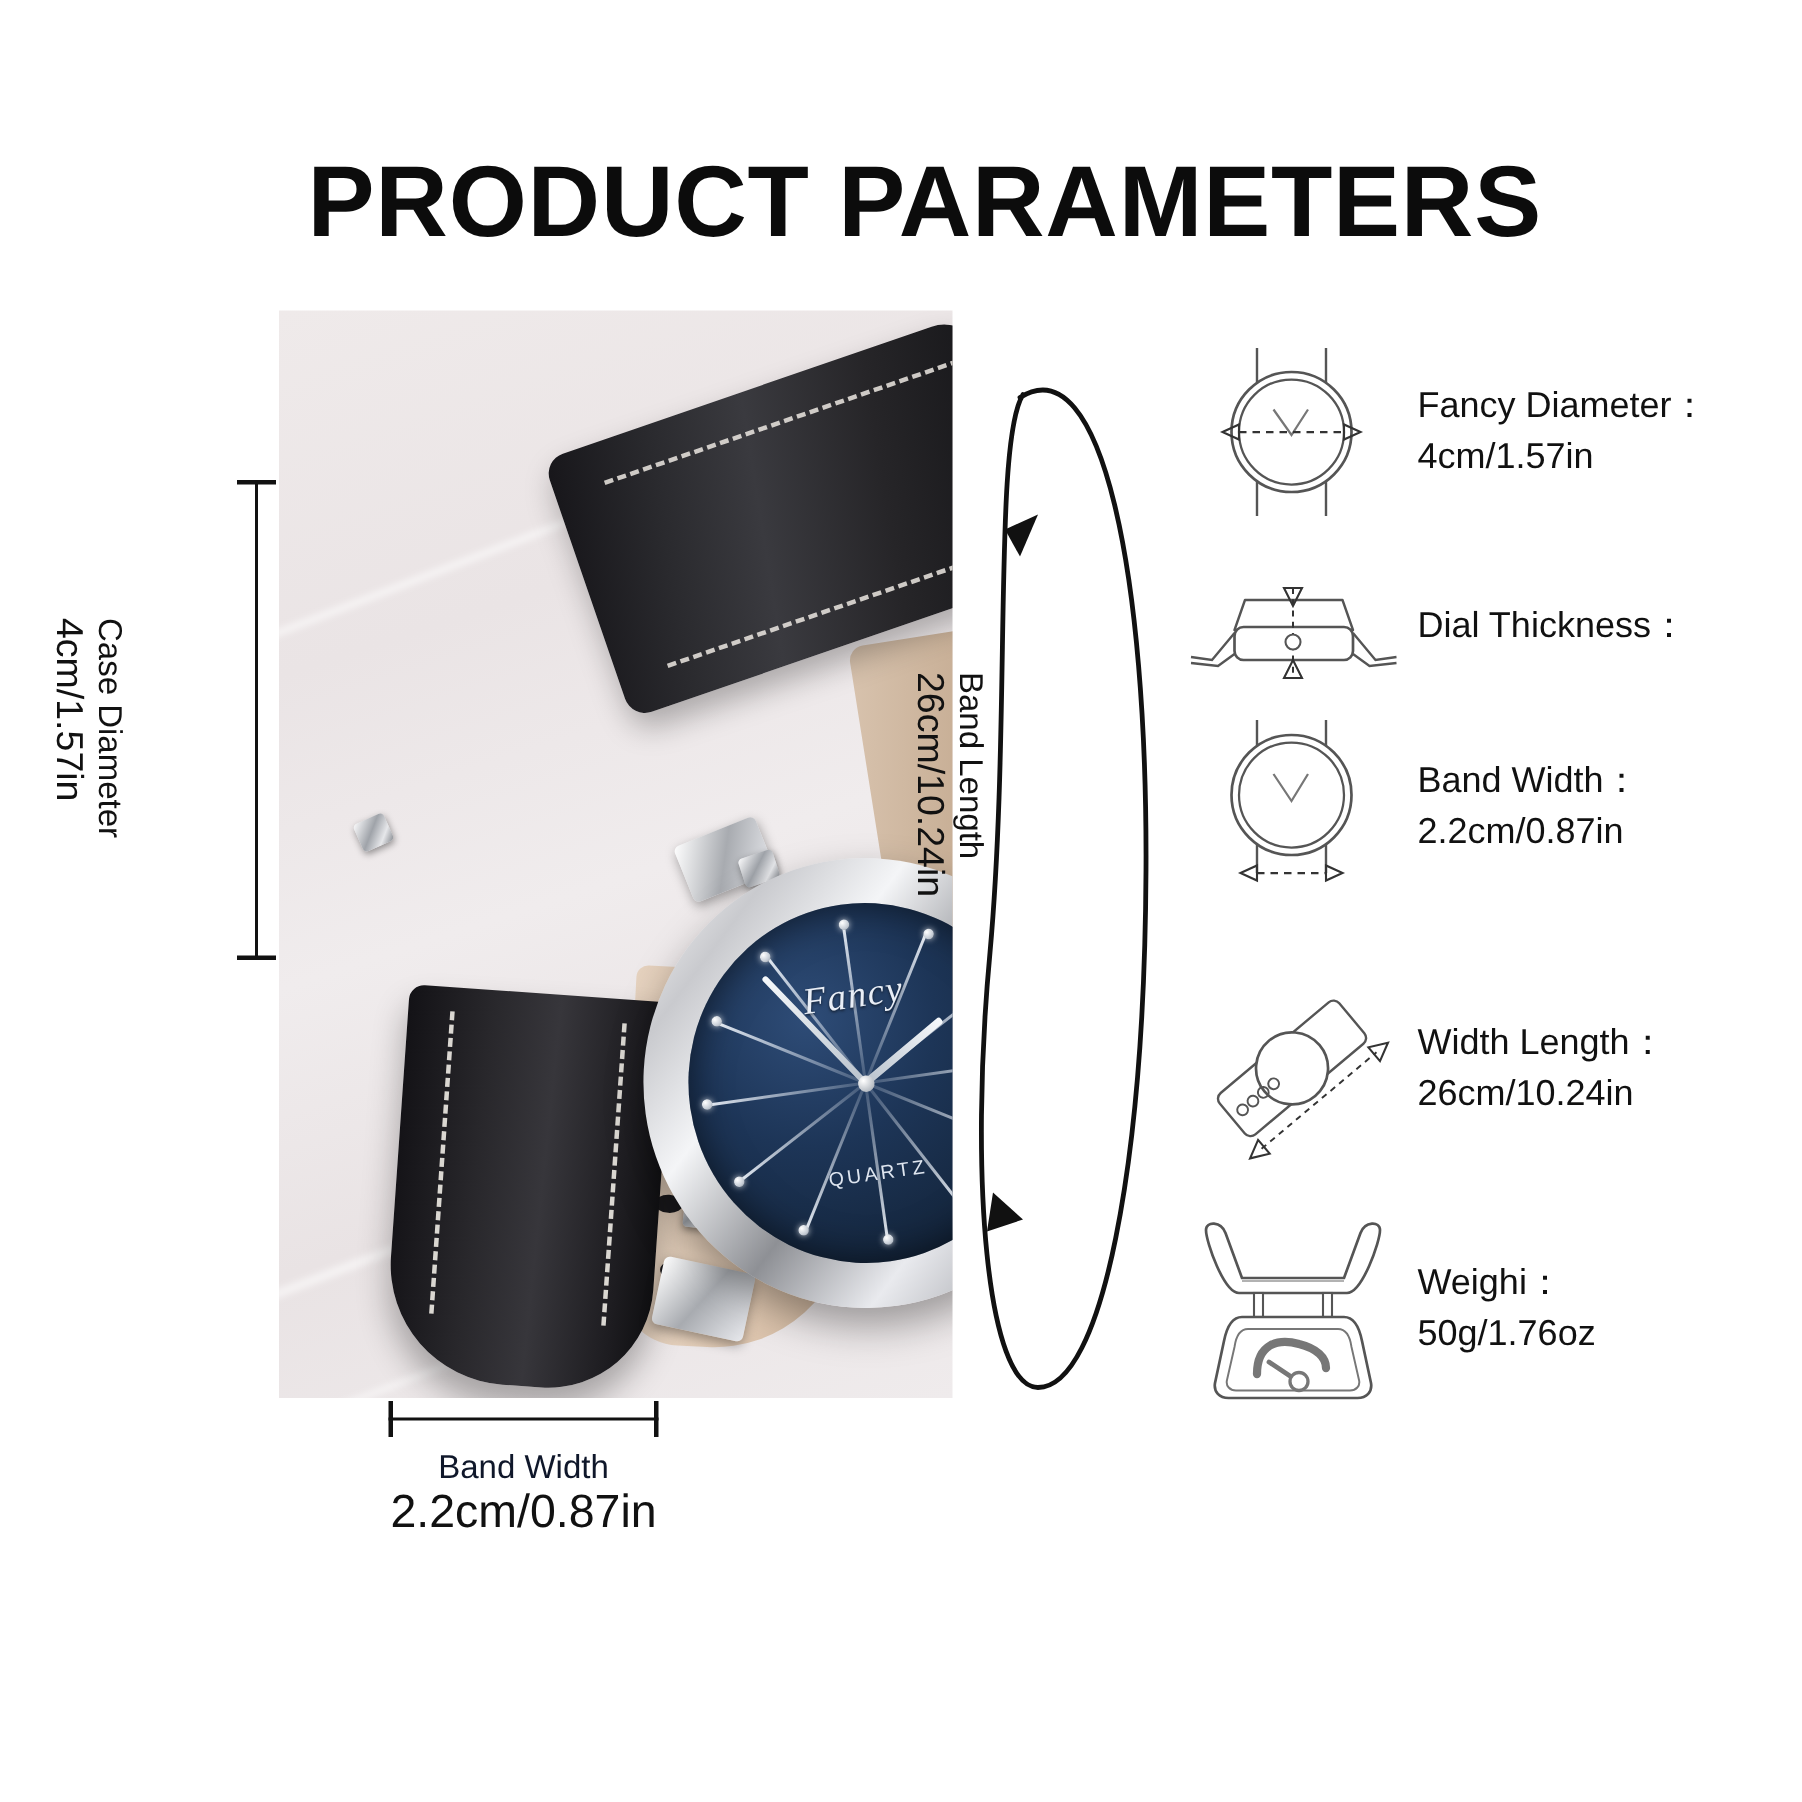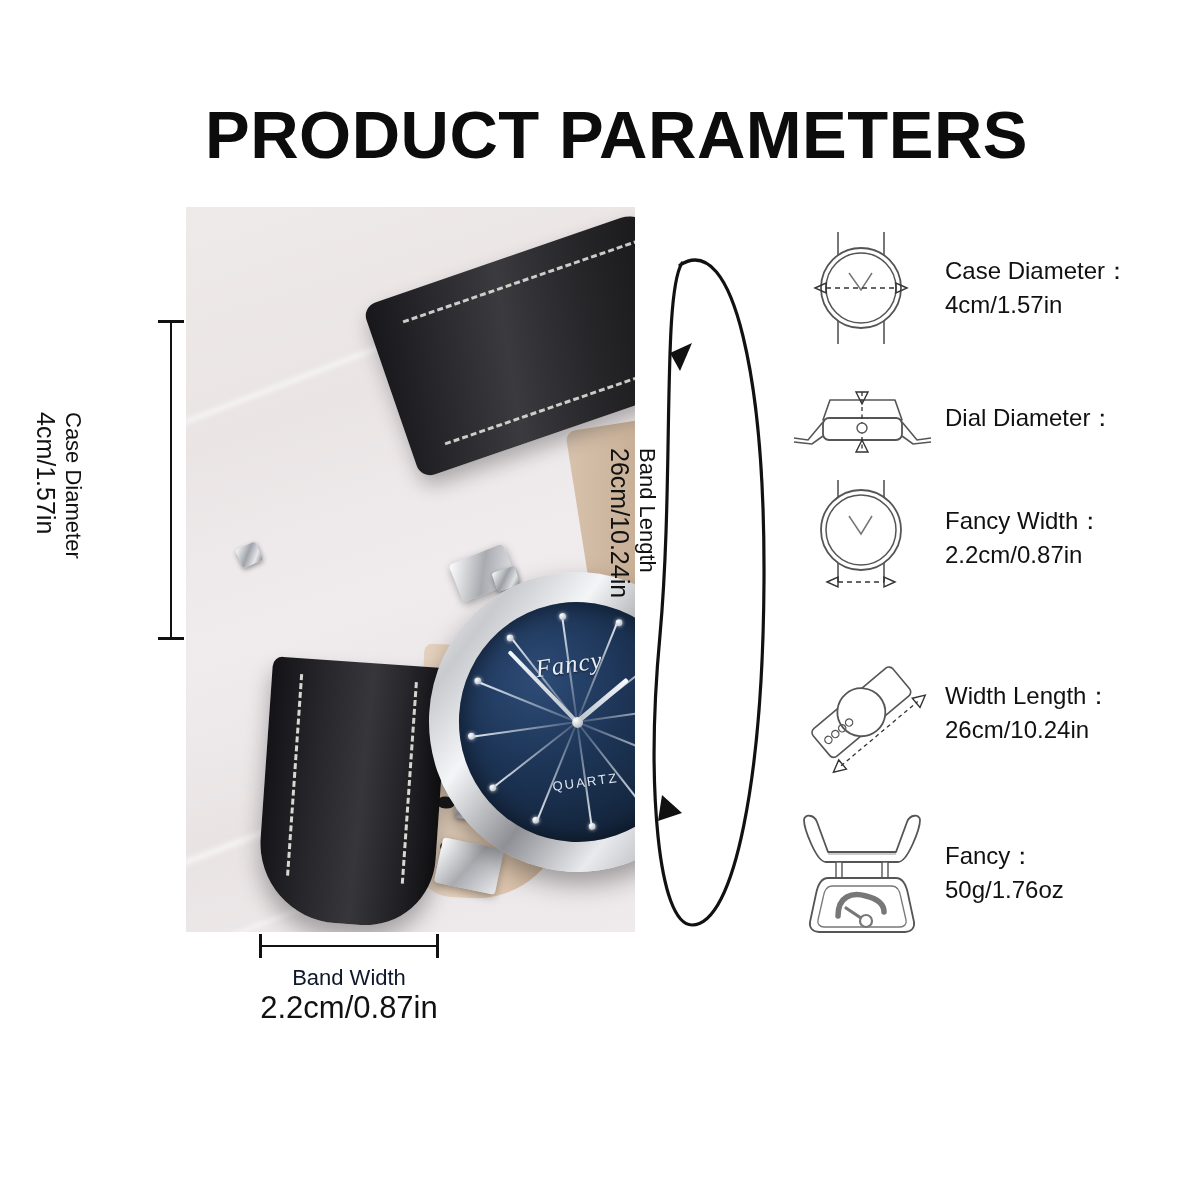--- a/index.html
+++ b/index.html
@@ -295,56 +295,56 @@
       <line x1="48" y1="4" x2="48" y2="116" stroke="#555" stroke-width="1.6"></line>
       <line x1="94" y1="4" x2="94" y2="116" stroke="#555" stroke-width="1.6"></line>
       <circle cx="71" cy="60" r="40" fill="#fff" stroke="#555" stroke-width="1.8"></circle>
       <circle cx="71" cy="60" r="35" fill="none" stroke="#555" stroke-width="1.5"></circle>
       <path d="M 59 45 L 71 62 L 82 45" fill="none" stroke="#777" stroke-width="1.5"></path>
       <line x1="36" y1="60" x2="106" y2="60" stroke="#333" stroke-width="1.5" stroke-dasharray="5,4"></line>
       <polygon points="25,60 36,55 36,65" fill="none" stroke="#333" stroke-width="1.4"></polygon>
       <polygon points="117,60 106,55 106,65" fill="none" stroke="#333" stroke-width="1.4"></polygon>
     </svg>
     <div class="spec-text">
-      <span class="sv">Case Diameter：</span>
+      <span class="sv">Fancy Diameter：</span>
       <span class="sv">4cm/1.57in</span>
     </div>
   </div>
 
   <div class="spec" style="top:358px;">
     <svg class="spec-icon" viewBox="0 0 145 120">
       <path d="M 33 62 L 112 62 L 105 42 L 40 42 Z" fill="#fff" stroke="#555" stroke-width="1.6" stroke-linejoin="round"></path>
       <rect x="33" y="60" width="79" height="22" rx="6" fill="#fff" stroke="#555" stroke-width="1.8"></rect>
       <path d="M 33 64 L 18 82 L 4 80" fill="none" stroke="#555" stroke-width="1.6"></path>
       <path d="M 33 78 L 22 86 L 4 84" fill="none" stroke="#555" stroke-width="1.6"></path>
       <path d="M 112 64 L 127 82 L 141 80" fill="none" stroke="#555" stroke-width="1.6"></path>
       <path d="M 112 78 L 123 86 L 141 84" fill="none" stroke="#555" stroke-width="1.6"></path>
       <line x1="72" y1="34" x2="72" y2="94" stroke="#333" stroke-width="1.3" stroke-dasharray="4,3.5"></line>
       <polygon points="66,34 78,34 72,46" fill="none" stroke="#333" stroke-width="1.4"></polygon>
       <polygon points="66,94 78,94 72,82" fill="none" stroke="#333" stroke-width="1.4"></polygon>
       <circle cx="72" cy="70" r="5" fill="#fff" stroke="#555" stroke-width="1.4"></circle>
     </svg>
     <div class="spec-text">
-      <span class="sv">Dial Diameter：</span>
+      <span class="sv">Dial Thickness：</span>
     </div>
   </div>
 
   <div class="spec" style="top:478px;">
     <svg class="spec-icon" viewBox="0 0 145 120">
       <line x1="48" y1="2" x2="48" y2="104" stroke="#555" stroke-width="1.6"></line>
       <line x1="94" y1="2" x2="94" y2="104" stroke="#555" stroke-width="1.6"></line>
       <circle cx="71" cy="52" r="40" fill="#fff" stroke="#555" stroke-width="1.8"></circle>
       <circle cx="71" cy="52" r="35" fill="none" stroke="#555" stroke-width="1.5"></circle>
       <path d="M 59 38 L 71 56 L 82 38" fill="none" stroke="#777" stroke-width="1.5"></path>
       <line x1="48" y1="104" x2="94" y2="104" stroke="#333" stroke-width="1.5" stroke-dasharray="5,4"></line>
       <polygon points="37,104 48,99 48,109" fill="none" stroke="#333" stroke-width="1.4"></polygon>
       <polygon points="105,104 94,99 94,109" fill="none" stroke="#333" stroke-width="1.4"></polygon>
     </svg>
     <div class="spec-text">
-      <span class="sv">Fancy Width：</span>
+      <span class="sv">Band Width：</span>
       <span class="sv">2.2cm/0.87in</span>
     </div>
   </div>
 
   <div class="spec" style="top:638px; height:150px;">
     <svg class="spec-icon" viewBox="0 0 145 150" style="height:150px;">
       <g transform="rotate(-40 72 75)">
         <rect x="20" y="56" width="104" height="36" rx="5" fill="#fff" stroke="#555" stroke-width="1.6"></rect>
         <circle cx="72" cy="74" r="24" fill="#fff" stroke="#555" stroke-width="1.8"></circle>
         <circle cx="38" cy="74" r="3.6" fill="none" stroke="#555" stroke-width="1.3"></circle>
@@ -368,19 +368,19 @@
       <line x1="38" y1="46" x2="106" y2="46" stroke="#999" stroke-width="1.1"></line>
       <rect x="46" y="54" width="6" height="16" fill="#fff" stroke="#555" stroke-width="1.4"></rect>
       <rect x="92" y="54" width="6" height="16" fill="#fff" stroke="#555" stroke-width="1.4"></rect>
       <path d="M 38 70 L 106 70 C 112 70, 116 76, 118 86 L 124 114 C 125 120, 121 124, 115 124 L 29 124 C 23 124, 19 120, 20 114 L 26 86 C 28 76, 32 70, 38 70 Z" fill="#fff" stroke="#555" stroke-width="1.8" stroke-linejoin="round"></path>
       <path d="M 42 78 L 102 78 C 107 78, 110 83, 111 90 L 116 112 C 117 116, 114 119, 110 119 L 34 119 C 30 119, 27 116, 28 112 L 33 90 C 34 83, 37 78, 42 78 Z" fill="none" stroke="#777" stroke-width="1.3" stroke-linejoin="round"></path>
       <path d="M 48 108 C 48 88, 62 84, 76 88 C 88 91, 94 97, 94 104" fill="none" stroke="#777" stroke-width="5.5" stroke-linecap="round"></path>
       <line x1="56" y1="100" x2="74" y2="112" stroke="#777" stroke-width="3.2" stroke-linecap="round"></line>
       <circle cx="76" cy="113" r="6" fill="#fff" stroke="#777" stroke-width="2.2"></circle>
     </svg>
     <div class="spec-text">
-      <span class="sv">Fancy：</span>
+      <span class="sv">Weighi：</span>
       <span class="sv">50g/1.76oz</span>
     </div>
   </div>
 
 
 </div>
 
 </body></html>

